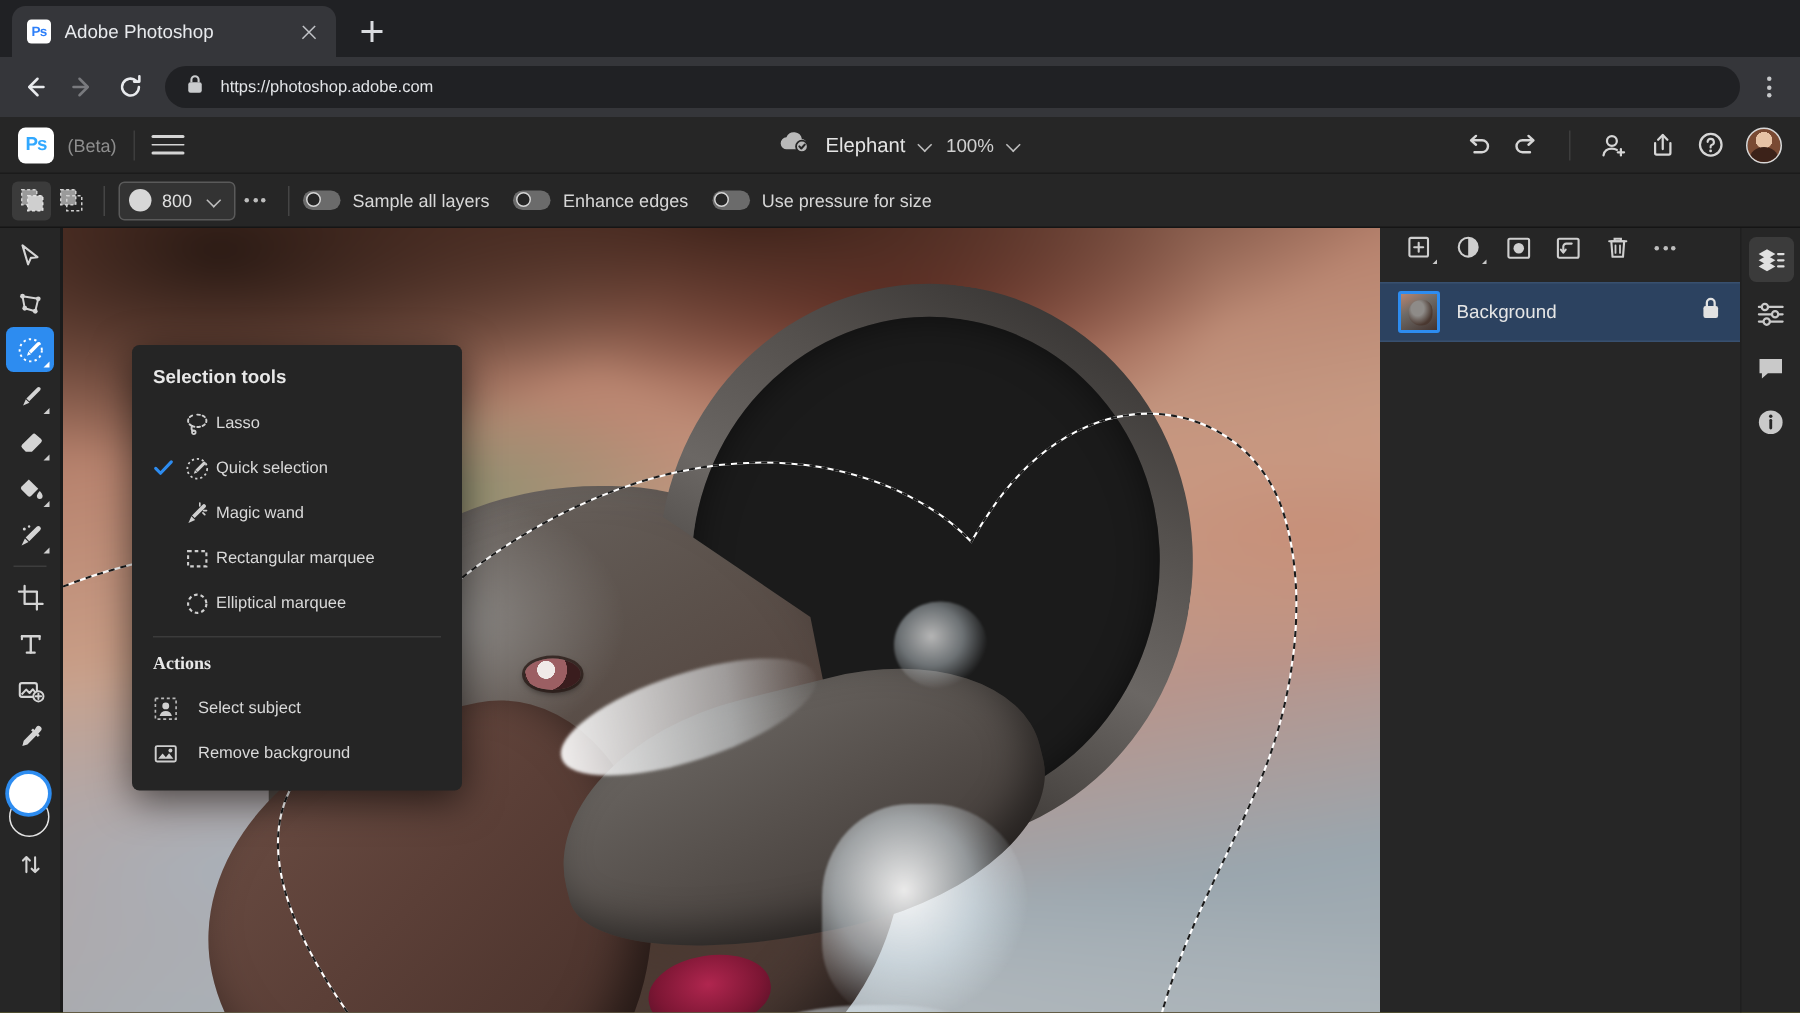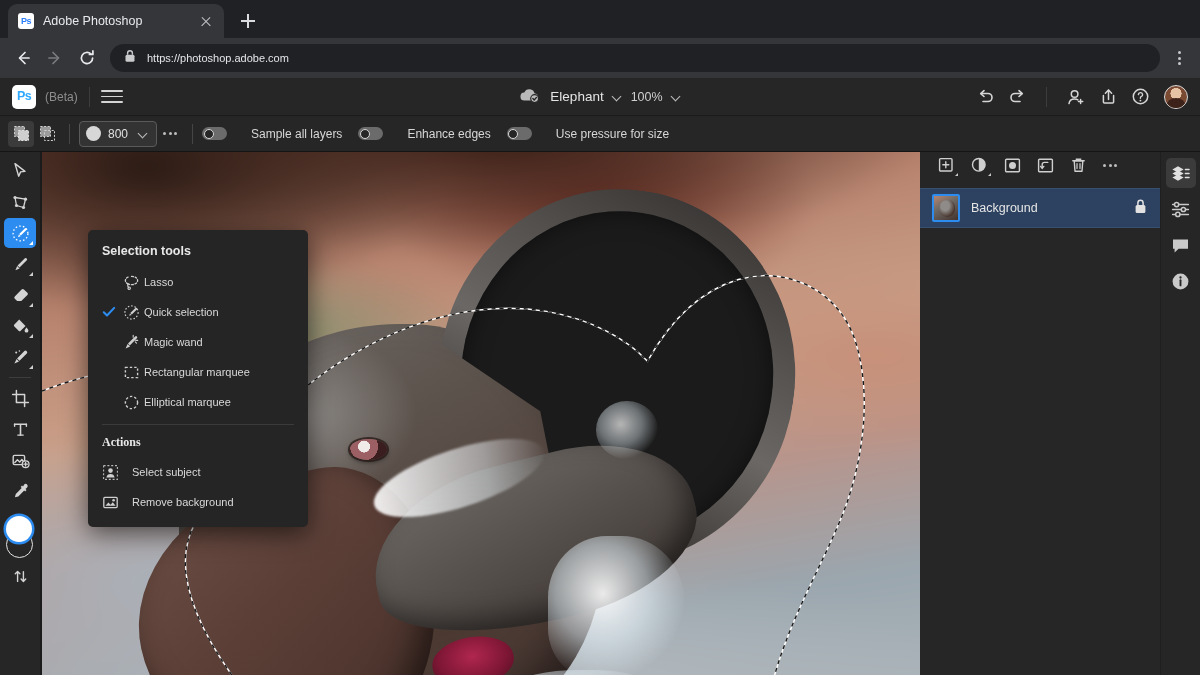--- a/index.html
+++ b/index.html
@@ -101,21 +101,21 @@
 
   .brushbox {
     height:26px; border:1px solid #5a5a5a; border-radius:4px; background:#333;
     display:flex; align-items:center; gap:7px; padding:0 8px 0 6px;
   }
   .brushdot { width:15px; height:15px; border-radius:50%; background:#d7d7d7; }
   .brushval { font-size:12px; color:#e0e0e0; min-width:24px; }
   .dots3 { width:26px; height:26px; display:flex; align-items:center; justify-content:center; gap:2.6px; }
   .dots3 i { width:3px; height:3px; border-radius:50%; background:#bdbdbd; display:block; }
 
-  .toggle-group { display:flex; align-items:center; gap:24px; margin-right:16px; }
+  .toggle-group { display:flex; gap:8px; margin-right:16px; }
   .switch {
     width:25px; height:13px; border-radius:7px; background:#6b6b6b;
     position:relative; flex:0 0 25px;
   }
   .switch i {
     position:absolute; left:1.5px; top:1.5px; width:10px; height:10px; border-radius:50%;
     background:#262626; border:1.6px solid #d6d6d6; box-sizing:border-box;
   }
   .switch-label { font-size:12px; color:#d7d7d7; white-space:nowrap; }
 

